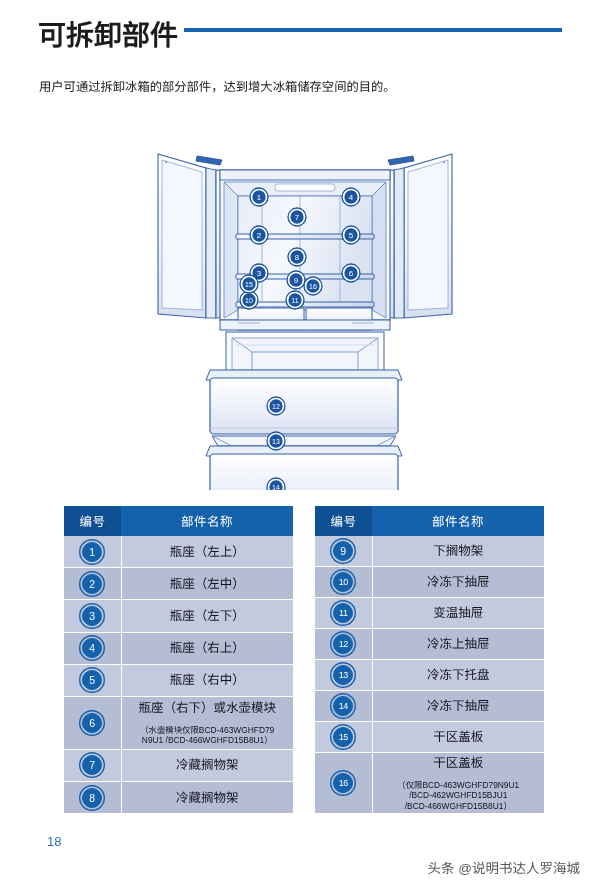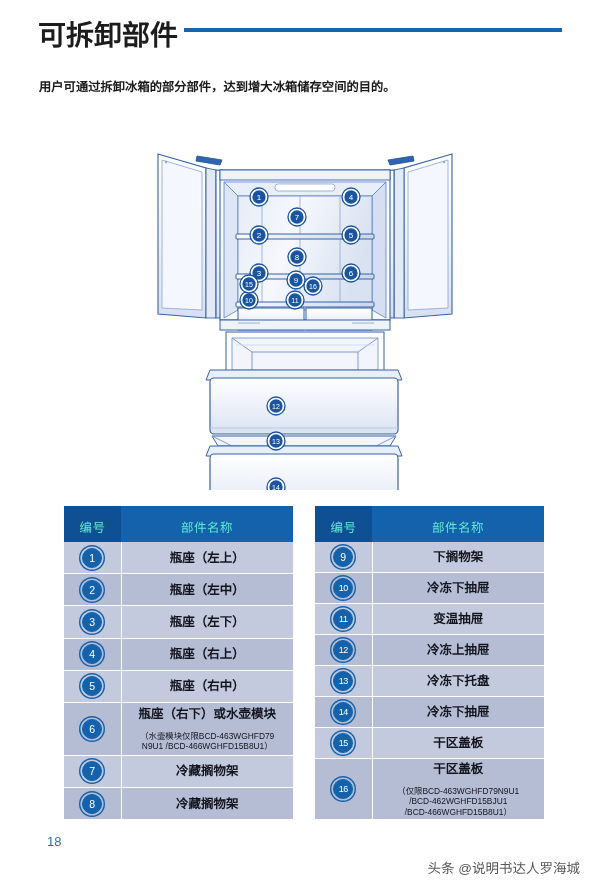--- a/index.html
+++ b/index.html
@@ -45,21 +45,20 @@
 
   
   .intro {
     position: absolute;
     left: 39px;
     top: 79px;
     width: 520px;
     font-size: 12.3px;
     line-height: 17.5px;
     color: #1a1a1a;
-    font-weight: bold;
   }
   .intro p { margin: 0; }
 
   
   .figure-wrap {
     position: absolute;
     left: 140px;
     top: 140px;
     width: 330px;
     height: 350px;
@@ -77,24 +76,24 @@
   }
   table.parts {
     width: 229px;
     border-collapse: collapse;
     table-layout: fixed;
   }
   table.parts col.c-num { width: 57px; }
   table.parts col.c-name { width: 172px; }
 
   table.parts thead th {
-    color: #5eead4;
+    color: #ffffff;
     font-size: 12.5px;
     font-weight: normal;
-    padding: 11px 0 6px 0;
+    padding: 5px 0 6px 0;
     text-align: center;
     letter-spacing: 0.5px;
   }
   th.th-num  { background: #0f4f93; }
   th.th-name { background: #1461ac; }
 
   table.parts tbody td {
     text-align: center;
     vertical-align: middle;
     font-size: 12.5px;
@@ -120,21 +119,21 @@
     box-shadow: 0 0 0 1.6px #c3cade, 0 0 0 3px #1461ac;
     color: #ffffff;
     font-size: 10.5px;
     text-align: center;
     font-weight: normal;
     vertical-align: middle;
   }
   tr.even .badge { box-shadow: 0 0 0 1.6px #b4bdd4, 0 0 0 3px #1461ac; }
   .badge.two { font-size: 9px; letter-spacing: -0.5px; }
 
-  .name-main { display: block; font-size: 12.5px; line-height: 16px; font-weight: bold; }
+  .name-main { display: block; font-size: 12.5px; line-height: 16px; }
   .name-sub  {
     display: block;
     font-size: 8.4px;
     line-height: 10.4px;
     color: #14141e;
     margin-top: 9px;
     white-space: pre-line;
   }
 
   

